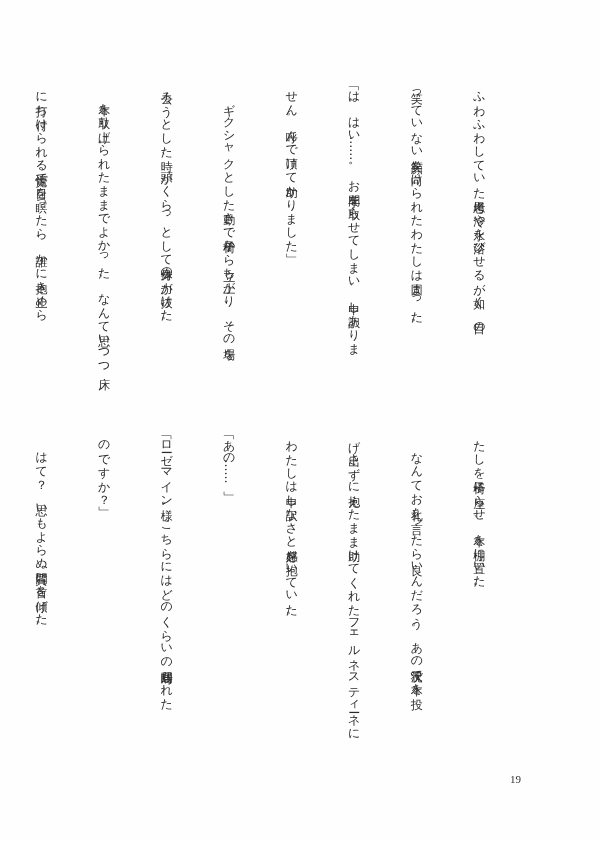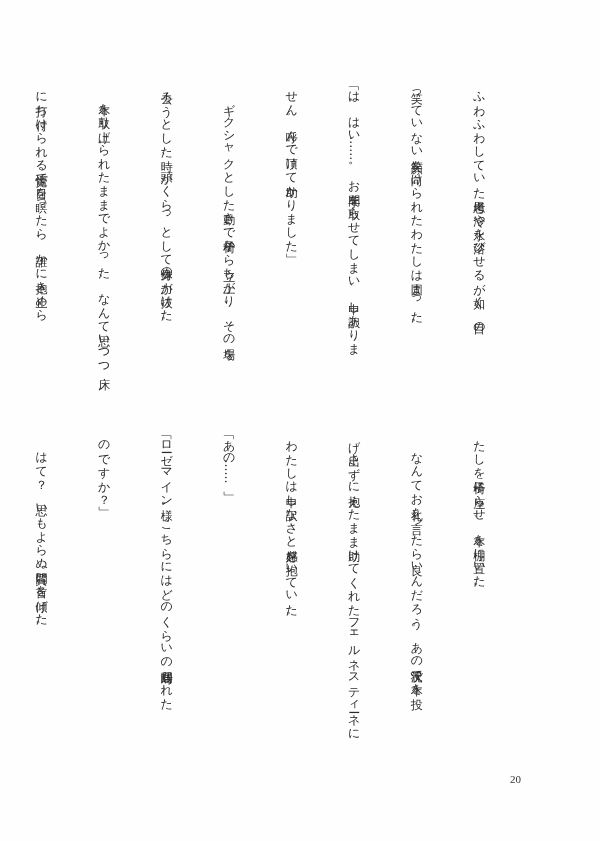--- a/index.html
+++ b/index.html
@@ -69,14 +69,14 @@
     
     
     
     
     
     
     
     
   </div>
 
-  <div class="page-number">20</div>
+  <div class="page-number">19</div>
 </div>
 
 </body></html>

